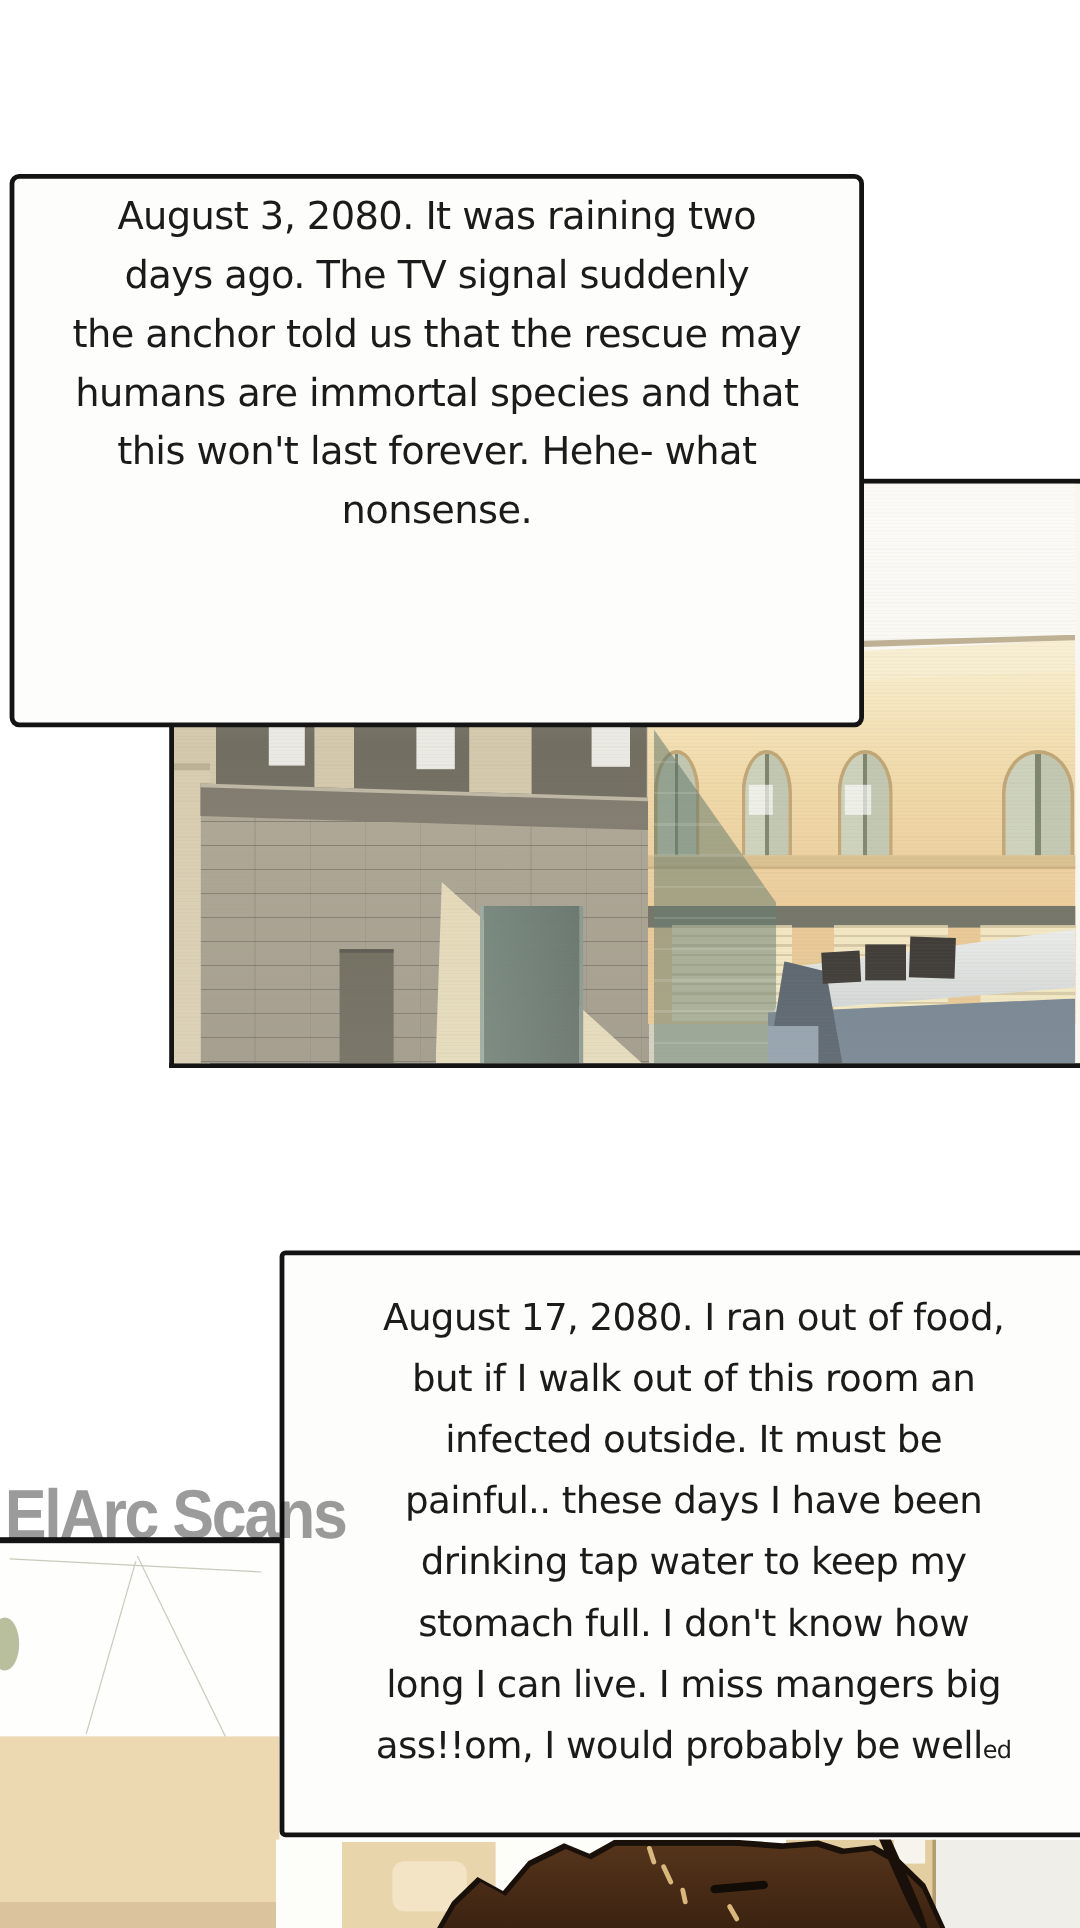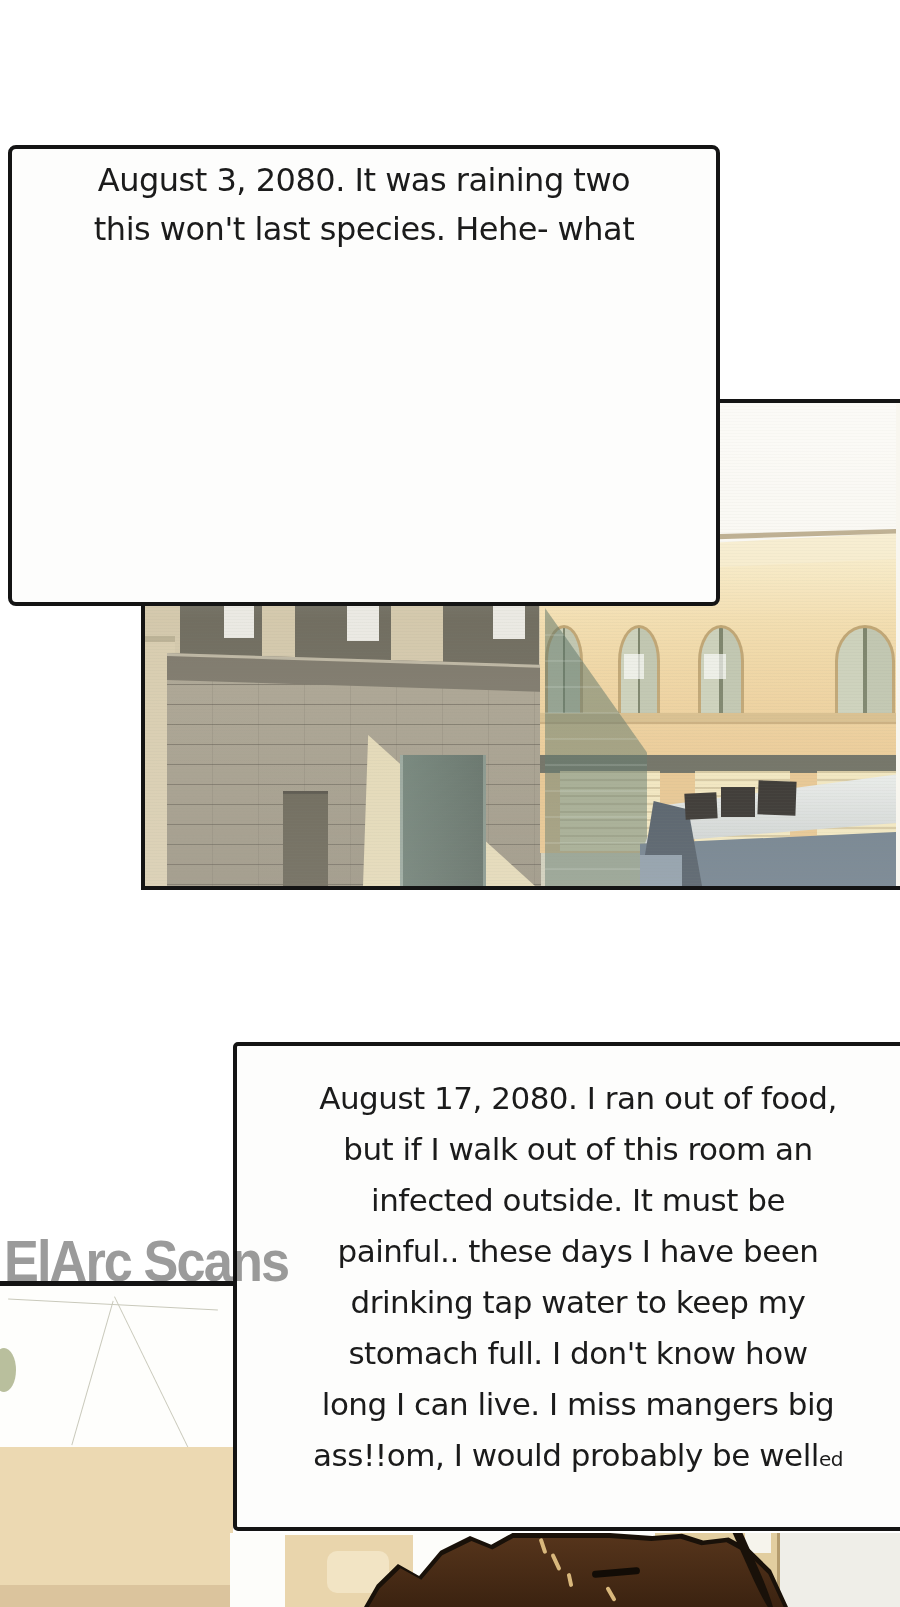--- a/index.html
+++ b/index.html
@@ -160,21 +160,25 @@
       <div class="cargo" style="left:540px;top:390px;width:32px;height:26px;transform:rotate(-3deg);"></div>
       <div class="cargo" style="left:576px;top:384px;width:34px;height:30px;"></div>
       <div class="cargo" style="left:613px;top:378px;width:38px;height:34px;transform:rotate(2deg);"></div>
 
       <div class="abs haze"></div>
     </div>
   </div>
 
   <div class="abs nbox box1">
     <div class="nline">August 3, 2080. It was raining two</div>
-    <div class="nline">this won't last species. Hehe- what</div>
+    <div class="nline">days ago. The TV signal suddenly</div>
+    <div class="nline">the anchor told us that the rescue may</div>
+    <div class="nline">humans are immortal species and that</div>
+    <div class="nline">this won't last forever. Hehe- what</div>
+    <div class="nline">nonsense.</div>
   </div>
 
   <div class="abs panel-line"></div>
   <div class="abs room-sketch">
     <div class="sketch-line" style="left:8px;top:18px;width:210px;height:1px;transform:rotate(3deg);"></div>
     <div class="sketch-line" style="left:92px;top:12px;width:1px;height:150px;transform:rotate(16deg);"></div>
     <div class="sketch-line" style="left:160px;top:0px;width:1px;height:210px;transform:rotate(-26deg);"></div>
     <div class="green-blob"></div>
     <div class="table-beige"></div>
     <div class="table-edge"></div>

